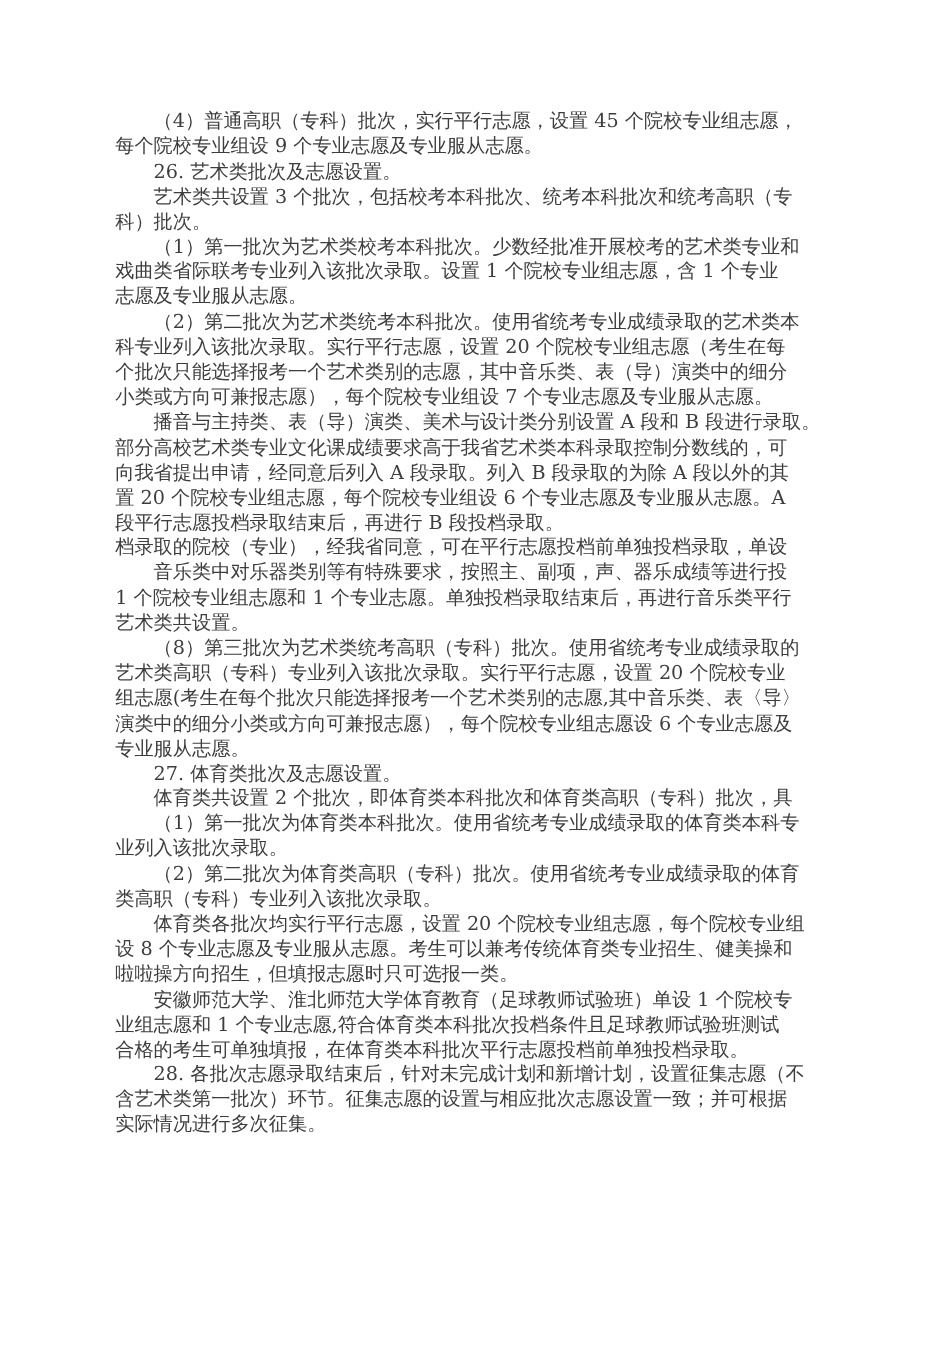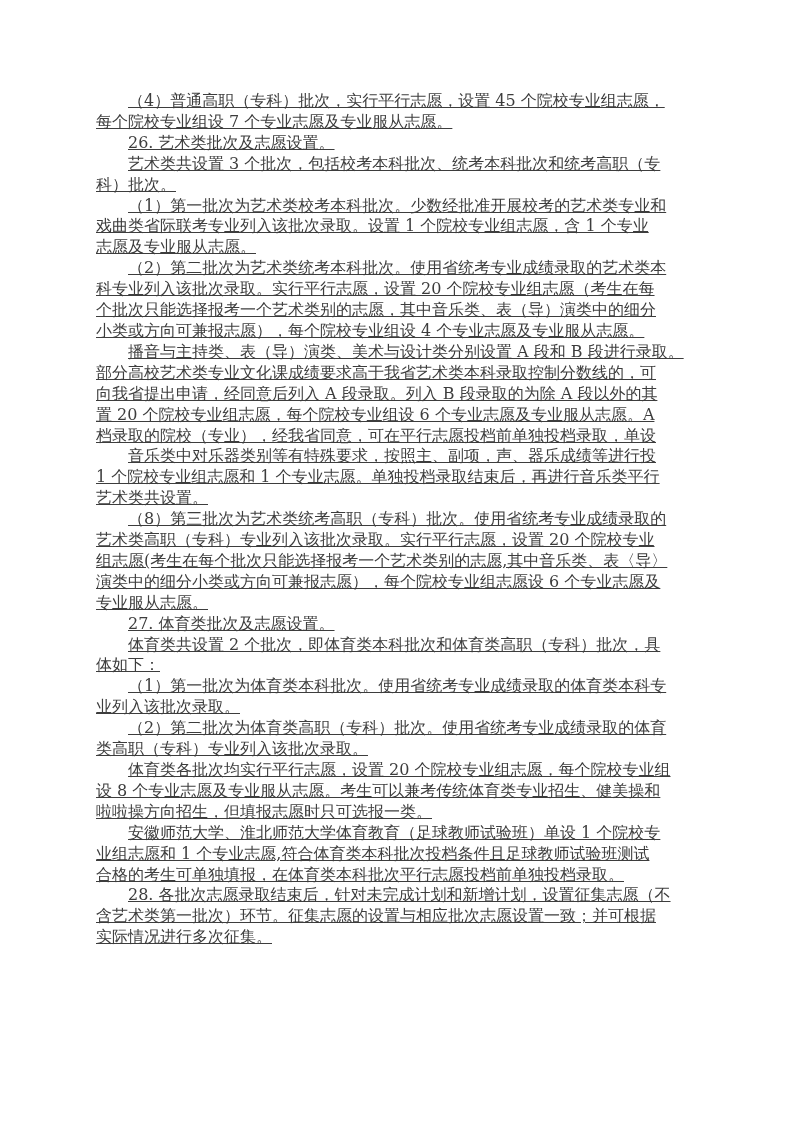--- a/index.html
+++ b/index.html
@@ -23,86 +23,85 @@
     background: #ffffff;
   }
   .content {
     position: absolute;
     left: 96px;
     top: 91px;
     width: 614px;
     font-size: 16px;
     line-height: 20.9px;
     color: #3d3d3d;
-    text-decoration: underline;
   }
   .para {
     margin: 0;
     padding: 0;
   }
   .line {
     display: block;
     white-space: pre;
   }
   .line.first {
     padding-left: 32px;
   }
 </style>
 </head>
 <body>
 
 <div class="page">
   <div class="content" style="color: rgb(61, 61, 61);">
       <p class="para">
         <span class="line first">（4）普通高职（专科）批次，实行平行志愿，设置 45 个院校专业组志愿，</span>
-        <span class="line">每个院校专业组设 7 个专业志愿及专业服从志愿。</span>
+        <span class="line">每个院校专业组设 9 个专业志愿及专业服从志愿。</span>
       </p>
       <p class="para">
         <span class="line first">26. 艺术类批次及志愿设置。</span>
       </p>
       <p class="para">
         <span class="line first">艺术类共设置 3 个批次，包括校考本科批次、统考本科批次和统考高职（专</span>
         <span class="line">科）批次。</span>
       </p>
       <p class="para">
         <span class="line first">（1）第一批次为艺术类校考本科批次。少数经批准开展校考的艺术类专业和</span>
         <span class="line">戏曲类省际联考专业列入该批次录取。设置 1 个院校专业组志愿，含 1 个专业</span>
         <span class="line">志愿及专业服从志愿。</span>
       </p>
       <p class="para">
         <span class="line first">（2）第二批次为艺术类统考本科批次。使用省统考专业成绩录取的艺术类本</span>
         <span class="line">科专业列入该批次录取。实行平行志愿，设置 20 个院校专业组志愿（考生在每</span>
         <span class="line">个批次只能选择报考一个艺术类别的志愿，其中音乐类、表（导）演类中的细分</span>
-        <span class="line">小类或方向可兼报志愿），每个院校专业组设 4 个专业志愿及专业服从志愿。</span>
+        <span class="line">小类或方向可兼报志愿），每个院校专业组设 7 个专业志愿及专业服从志愿。</span>
       </p>
       <p class="para">
         <span class="line first">播音与主持类、表（导）演类、美术与设计类分别设置 A 段和 B 段进行录取。</span>
         <span class="line">部分高校艺术类专业文化课成绩要求高于我省艺术类本科录取控制分数线的，可</span>
         <span class="line">向我省提出申请，经同意后列入 A 段录取。列入 B 段录取的为除 A 段以外的其</span>
         <span class="line">置 20 个院校专业组志愿，每个院校专业组设 6 个专业志愿及专业服从志愿。A</span>
+        <span class="line">段平行志愿投档录取结束后，再进行 B 段投档录取。</span>
       </p>
       <p class="para">
         <span class="line">档录取的院校（专业），经我省同意，可在平行志愿投档前单独投档录取，单设</span>
         <span class="line first">音乐类中对乐器类别等有特殊要求，按照主、副项，声、器乐成绩等进行投</span>
         <span class="line">1 个院校专业组志愿和 1 个专业志愿。单独投档录取结束后，再进行音乐类平行</span>
         <span class="line">艺术类共设置。</span>
       </p>
       <p class="para">
         <span class="line first">（8）第三批次为艺术类统考高职（专科）批次。使用省统考专业成绩录取的</span>
         <span class="line">艺术类高职（专科）专业列入该批次录取。实行平行志愿，设置 20 个院校专业</span>
         <span class="line">组志愿(考生在每个批次只能选择报考一个艺术类别的志愿,其中音乐类、表〈导〉</span>
         <span class="line">演类中的细分小类或方向可兼报志愿），每个院校专业组志愿设 6 个专业志愿及</span>
         <span class="line">专业服从志愿。</span>
       </p>
       <p class="para">
         <span class="line first">27. 体育类批次及志愿设置。</span>
       </p>
       <p class="para">
         <span class="line first">体育类共设置 2 个批次，即体育类本科批次和体育类高职（专科）批次，具</span>
-        <span class="line">体如下：</span>
       </p>
       <p class="para">
         <span class="line first">（1）第一批次为体育类本科批次。使用省统考专业成绩录取的体育类本科专</span>
         <span class="line">业列入该批次录取。</span>
       </p>
       <p class="para">
         <span class="line first">（2）第二批次为体育类高职（专科）批次。使用省统考专业成绩录取的体育</span>
         <span class="line">类高职（专科）专业列入该批次录取。</span>
       </p>
       <p class="para">

